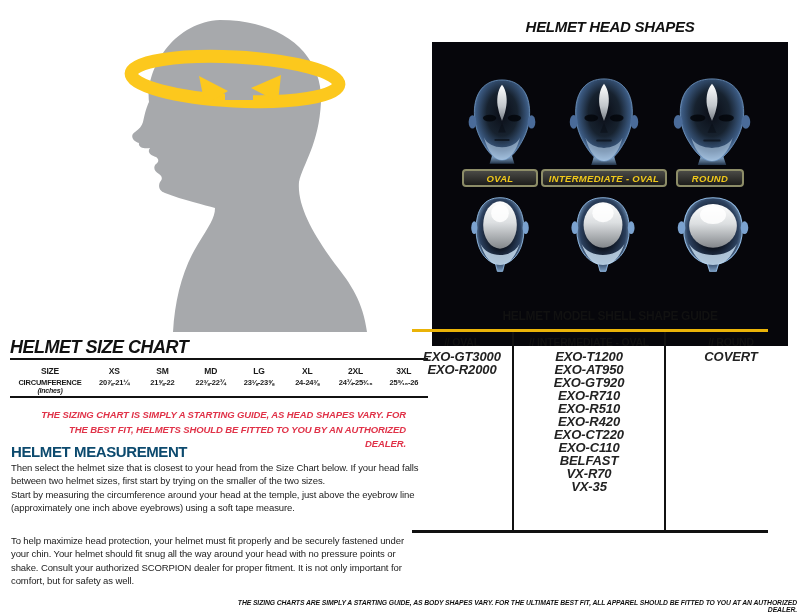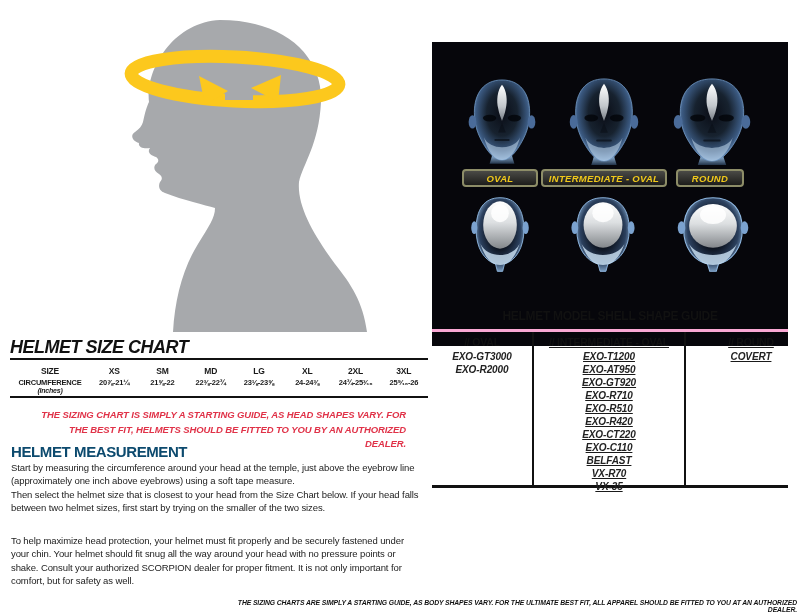--- a/index.html
+++ b/index.html
@@ -37,29 +37,29 @@
   .hs-top-row { position:absolute; top:153px; left:0; width:100%; display:flex; justify-content:center; align-items:flex-start; gap:38px; }
   .pill { position:absolute; top:127px; height:18px; border:2px solid #8d8d68; border-radius:4px;
           background:linear-gradient(#4a4a46,#1d1d1b); color:#f0c81b; font-size:9.5px; font-weight:bold; font-style:italic;
           display:flex; align-items:center; justify-content:center; letter-spacing:0.3px; }
   .pill-oval { left:30px; width:76px; }
   .pill-int { left:109px; width:126px; }
   .pill-round { left:244px; width:68px; }
 
   .ssg-title { position:absolute; left:432px; top:309px; width:356px; text-align:center;
                font-size:12px; font-weight:bold; letter-spacing:-0.3px; color:#111; }
-  .ssg-table { position:absolute; left:432px; top:329px; width:356px; height:159px;
-               border-top:3px solid #f9a8d4; border-bottom:3px solid #111; display:flex; }
+  .ssg-table { position:absolute; left:412px; top:329px; width:356px; height:204px;
+               border-top:3px solid #eab308; border-bottom:3px solid #111; display:flex; }
   .ssg-col { padding-top:4px; text-align:center; }
-  .ssg-col + .ssg-col { border-left:2px solid #111;text-decoration:underline; }
+  .ssg-col + .ssg-col { border-left:2px solid #111; }
   .ssg-col-oval { width:100px; }
   .ssg-col-int { width:152px; }
   .ssg-col-round { flex:1;padding-left:28px; }
   .ssg-head { font-size:10.5px; font-weight:bold; letter-spacing:-0.2px; color:#111; margin-bottom:2px; }
-  .ssg-model { font-size:10px; font-weight:bold; font-style:italic; color:#222; line-height:13px; letter-spacing:-0.1px; }
+  .ssg-model { font-size:13px; font-weight:bold; font-style:italic; color:#222; line-height:13px; letter-spacing:-0.1px; }
   .ssg-note { position:absolute; left:432px; top:500px; width:352px; font-size:10px; font-weight:bold;
               color:#222; line-height:1.4; letter-spacing:-0.1px; }
 
   .footer { position:absolute; right:3px; top:599px; width:560px; text-align:right;
             font-size:6.8px; font-weight:bold; font-style:italic; color:#111; letter-spacing:-0.1px; }
 
   svg { display:block; }
   .defs-holder { position:absolute; width:0; height:0; overflow:hidden; }
 </style>
 </head>
@@ -140,26 +140,27 @@
       <div class="sc-cell">24¾-25³⁄₁₆</div>
       <div class="sc-cell">25⁹⁄₁₆-26</div>
     </div>
   </div>
   <div class="sc-rule-bot"></div>
 
   <div class="warning">THE SIZING CHART IS SIMPLY A STARTING GUIDE, AS HEAD SHAPES VARY. FOR THE BEST FIT, HELMETS SHOULD BE FITTED TO YOU BY AN AUTHORIZED DEALER.</div>
 
   <div class="h2 meas-title">HELMET MEASUREMENT</div>
   <div class="meas-body">
+    <div>Then select the helmet size that is closest to your head from the Size Chart below. If your head falls between two helmet sizes, first start by trying on the smaller of the two sizes.</div>
     <div>Start by measuring the circumference around your head at the temple, just above the eyebrow line (approximately one inch above eyebrows) using a soft tape measure.</div>
-    <div>Then select the helmet size that is closest to your head from the Size Chart below. If your head falls between two helmet sizes, first start by trying on the smaller of the two sizes.</div>
   </div>
 
   <div class="fit-body">To help maximize head protection, your helmet must fit properly and be securely fastened under your chin. Your helmet should fit snug all the way around your head with no pressure points or shake. Consult your authorized SCORPION dealer for proper fitment. It is not only important for comfort, but for safety as well.</div>
 
+  <div class="hhs-title">HELMET HEAD SHAPES</div>
   <div class="hs-box">
 
     <div class="hs-front-row">
       <svg width="82" height="90" viewBox="0 0 86 92">
         <path d="M33,82 L53,82 L56,92 L30,92 Z" fill="url(#neckG)"></path>
         <path d="M43,4 C62,4 72,18 72,38 C72,52 68,62 62,72 C56,82 50,88 43,88 C36,88 30,82 24,72 C18,62 14,52 14,38 C14,18 24,4 43,4 Z" fill="url(#faceG)" stroke="#6f97c4" stroke-width="0.8"></path>
         <ellipse cx="12" cy="48" rx="4" ry="7" fill="#4a6b99"></ellipse>
           <ellipse cx="74" cy="48" rx="4" ry="7" fill="#4a6b99"></ellipse>
         <path d="M24,64 C30,78 56,78 62,64 C58,80 50,88 43,88 C36,88 28,80 24,64 Z" fill="#cfe6f8" opacity="0.5"></path>
         <path d="M43,9 C48,15 49,26 47,34 C46,40 44,44 43,47 C42,44 40,40 39,34 C37,26 38,15 43,9 Z" fill="url(#blazeG)"></path>

